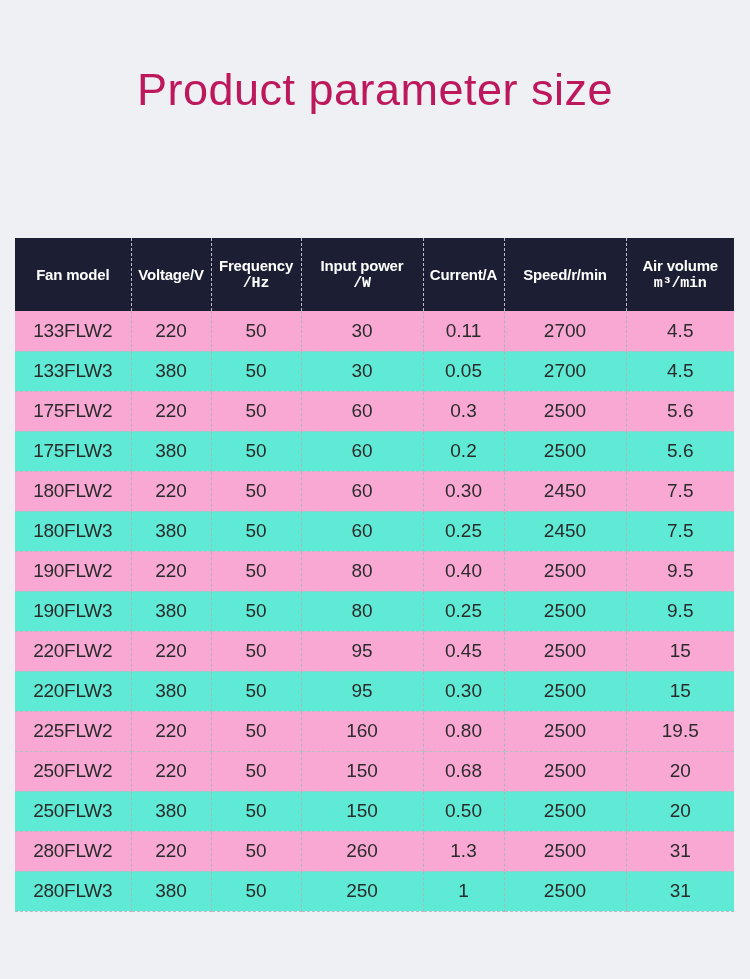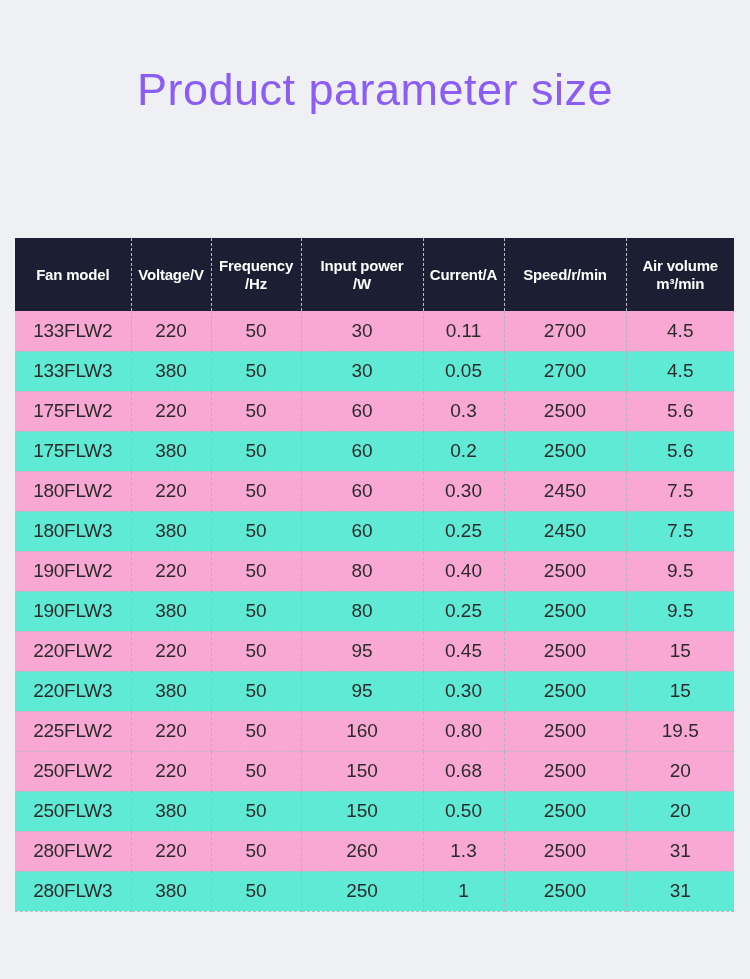--- a/index.html
+++ b/index.html
@@ -21,21 +21,21 @@
 
   .page-title {
     position: absolute;
     top: 64px;
     left: 0;
     width: 750px;
     text-align: center;
     font-size: 45px;
     font-weight: 400;
     letter-spacing: 0.5px;
-    color: #8b5cf6;
+    color: #be185d;
     font-family: "Liberation Sans", sans-serif;
   }
 
   .table-wrap {
     position: absolute;
     left: 15px;
     top: 238px;
     width: 719px;
   }
 
@@ -65,20 +65,21 @@
     vertical-align: middle;
     padding: 2px 3px;
     border-right: 1px dashed #b9bcc4;
     white-space: pre-line;
     letter-spacing: -0.2px;
   }
   thead th:last-child { border-right: none; }
 
   thead th .hdr-sub {
     display: block;
+    font-family: Liberation Mono, monospace;
   }
 
   tbody td {
     height: 40px;
     font-size: 19px;
     color: #2b2b2b;
     text-align: center;
     vertical-align: middle;
     border-right: 1px dashed #b0b3ba;
     border-bottom: 1px dashed #b9bcc3;

